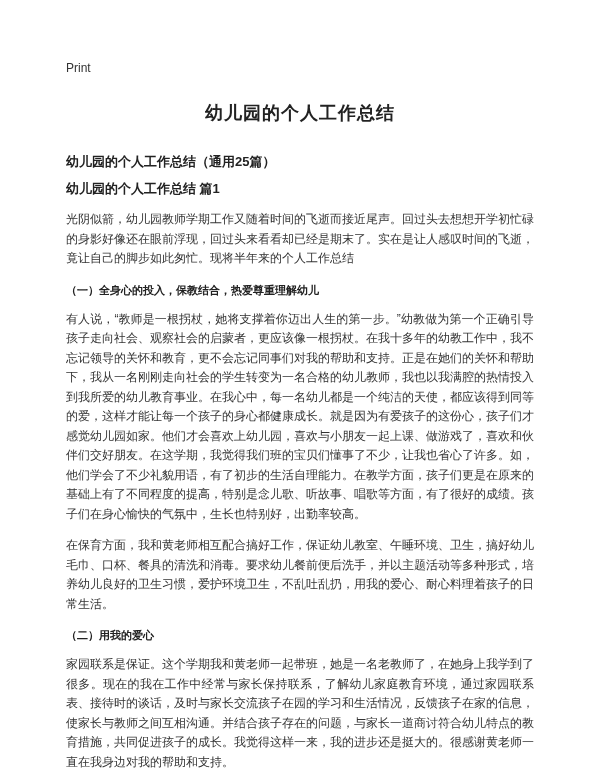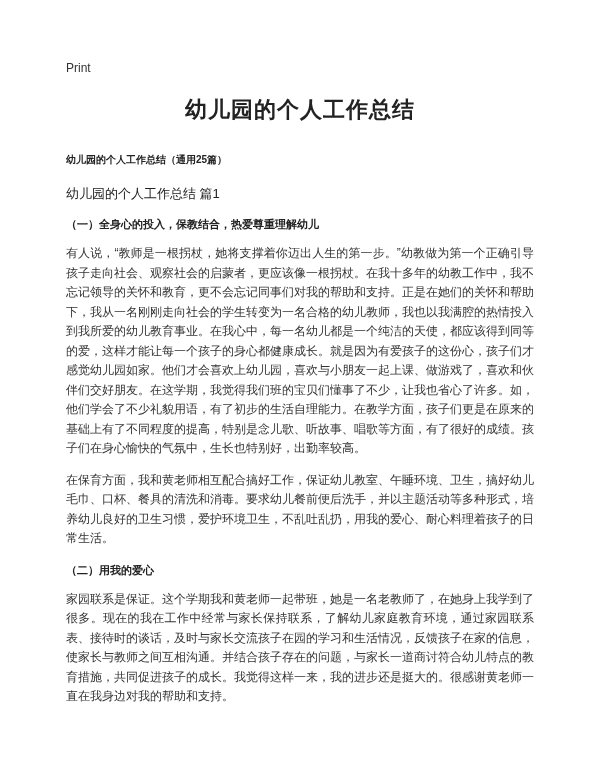--- a/index.html
+++ b/index.html
@@ -12,41 +12,41 @@
   }
   .page {
     width: 600px;
     min-height: 776px;
     background: #ffffff;
     padding: 58px 66px 30px 66px;
   }
   .print-link {
     font-size: 12px;
     color: #333333;
-    margin-bottom: 16px;
+    margin-bottom: 22px;
     display: inline-block;
     cursor: pointer;
   }
   .doc-title {
-    font-size: 22px;
+    font-size: 18px;
     font-weight: bold;
     color: #222222;
     text-align: center;
     margin: 4px 0 28px 0;
     letter-spacing: 1px;
   }
   .doc-subtitle {
-    font-size: 10px;
+    font-size: 13px;
     font-weight: bold;
     color: #222222;
-    margin-bottom: 18px;
+    margin-bottom: 9px;
   }
   .section-heading {
     font-size: 13px;
-    font-weight: normal;
+    font-weight: bold;
     color: #222222;
     margin-bottom: 12px;
   }
   .article-body p.block-paragraph {
     font-size: 12px;
     line-height: 19.5px;
     text-align: justify;
     color: #333333;
     margin-bottom: 12px;
   }
@@ -63,19 +63,20 @@
 <div class="page">
   <span class="print-link">Print</span>
 
   <h1 class="doc-title">幼儿园的个人工作总结</h1>
 
   <h2 class="doc-subtitle">幼儿园的个人工作总结（通用25篇）</h2>
 
   <h3 class="section-heading">幼儿园的个人工作总结 篇1</h3>
 
   <div class="article-body" id="article-body">
+      <p class="block-paragraph">光阴似箭，幼儿园教师学期工作又随着时间的飞逝而接近尾声。回过头去想想开学初忙碌的身影好像还在眼前浮现，回过头来看看却已经是期末了。实在是让人感叹时间的飞逝，竟让自己的脚步如此匆忙。现将半年来的个人工作总结</p>
       <h4 class="block-heading">（一）全身心的投入，保教结合，热爱尊重理解幼儿</h4>
       <p class="block-paragraph">有人说，“教师是一根拐杖，她将支撑着你迈出人生的第一步。”幼教做为第一个正确引导孩子走向社会、观察社会的启蒙者，更应该像一根拐杖。在我十多年的幼教工作中，我不忘记领导的关怀和教育，更不会忘记同事们对我的帮助和支持。正是在她们的关怀和帮助下，我从一名刚刚走向社会的学生转变为一名合格的幼儿教师，我也以我满腔的热情投入到我所爱的幼儿教育事业。在我心中，每一名幼儿都是一个纯洁的天使，都应该得到同等的爱，这样才能让每一个孩子的身心都健康成长。就是因为有爱孩子的这份心，孩子们才感觉幼儿园如家。他们才会喜欢上幼儿园，喜欢与小朋友一起上课、做游戏了，喜欢和伙伴们交好朋友。在这学期，我觉得我们班的宝贝们懂事了不少，让我也省心了许多。如，他们学会了不少礼貌用语，有了初步的生活自理能力。在教学方面，孩子们更是在原来的基础上有了不同程度的提高，特别是念儿歌、听故事、唱歌等方面，有了很好的成绩。孩子们在身心愉快的气氛中，生长也特别好，出勤率较高。</p>
       <p class="block-paragraph">在保育方面，我和黄老师相互配合搞好工作，保证幼儿教室、午睡环境、卫生，搞好幼儿毛巾、口杯、餐具的清洗和消毒。要求幼儿餐前便后洗手，并以主题活动等多种形式，培养幼儿良好的卫生习惯，爱护环境卫生，不乱吐乱扔，用我的爱心、耐心料理着孩子的日常生活。</p>
       <h4 class="block-heading">（二）用我的爱心</h4>
       <p class="block-paragraph">家园联系是保证。这个学期我和黄老师一起带班，她是一名老教师了，在她身上我学到了很多。现在的我在工作中经常与家长保持联系，了解幼儿家庭教育环境，通过家园联系表、接待时的谈话，及时与家长交流孩子在园的学习和生活情况，反馈孩子在家的信息，使家长与教师之间互相沟通。并结合孩子存在的问题，与家长一道商讨符合幼儿特点的教育措施，共同促进孩子的成长。我觉得这样一来，我的进步还是挺大的。很感谢黄老师一直在我身边对我的帮助和支持。</p>
     </div>
 </div>
 
 </body></html>

